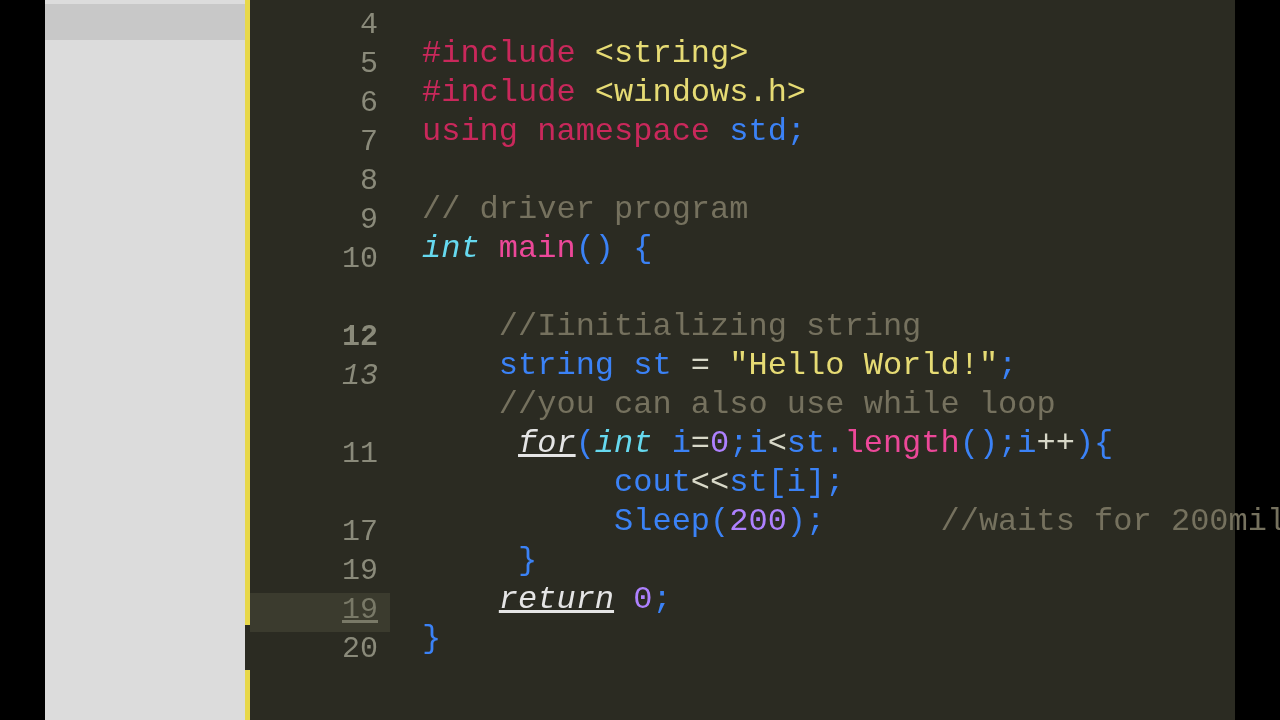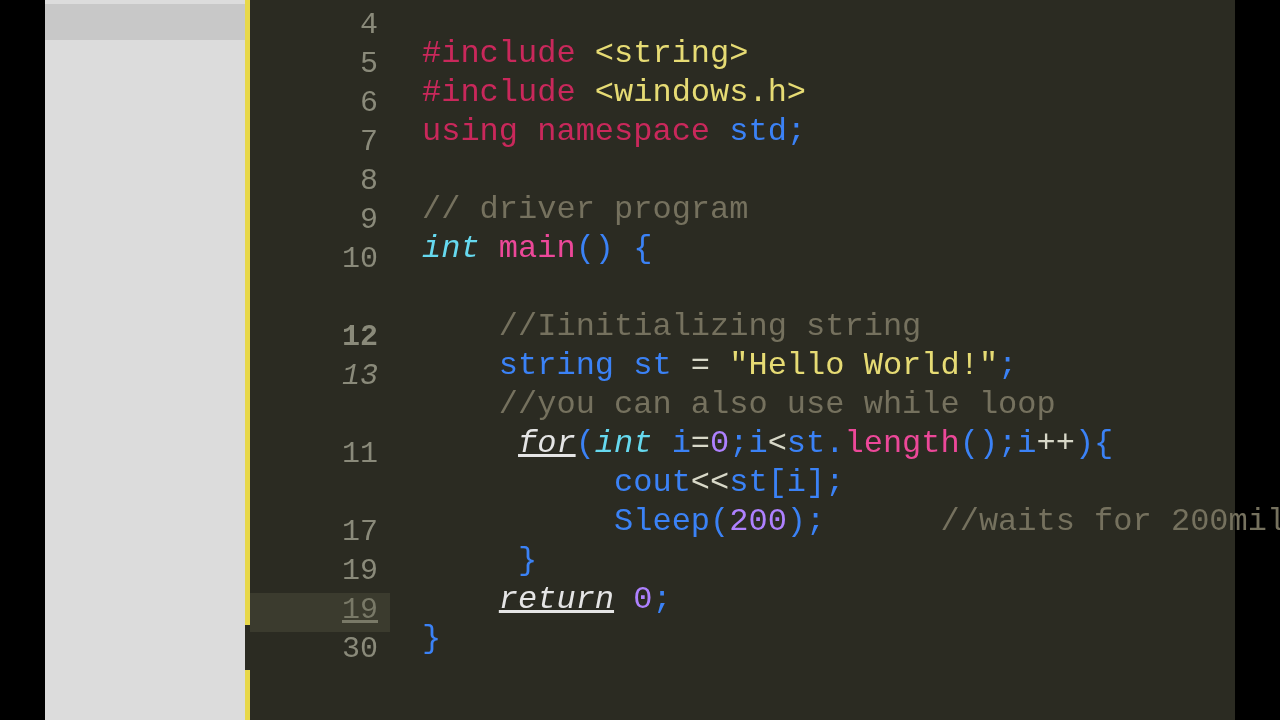--- a/index.html
+++ b/index.html
@@ -41,17 +41,17 @@
       <div class="ln" style="top: 125px;">7</div>
       <div class="ln" style="top: 164px;">8</div>
       <div class="ln" style="top: 203px;">9</div>
       <div class="ln" style="top: 242px; text-align: right;">10</div>
       <div class="ln" style="top: 320px; font-weight: bold;">12</div>
       <div class="ln" style="top: 359px; font-style: italic;">13</div>
       <div class="ln" style="top: 437px;">11</div>
       <div class="ln" style="top: 515px;">17</div>
       <div class="ln" style="top: 554px;">19</div>
       <div class="ln" style="top: 593px; text-decoration: underline;">19</div>
-      <div class="ln" style="top: 632px;">30</div>
+      <div class="ln" style="top: 632px;">20</div>
     </div>
   <div id="active" class="active-line" style="top: 593px;"></div>
   <div class="code" id="code"><div class="row" style="top: 8px; left: 32px;"><span class="pp">#include</span><span class="id"> </span><span class="str">&lt;string&gt;</span></div><div class="row" style="top: 47px; left: 32px;"><span class="pp">#include</span><span class="id"> </span><span class="str">&lt;windows.h&gt;</span></div><div class="row" style="top: 86px; left: 32px;"><span class="pp">using</span><span class="id"> </span><span class="pp">namespace</span><span class="id"> std;</span></div><div class="row" style="top: 125px; left: 32px;"><span class="id"></span></div><div class="row" style="top: 164px; left: 32px;"><span class="cmt">// driver program</span></div><div class="row" style="top: 203px; left: 32px;"><span class="type">int</span><span class="id"> </span><span class="fn">main</span><span class="id">() {</span></div><div class="row" style="top: 242px; left: 32px;"><span class="id"></span></div><div class="row" style="top: 281px; left: 32px;"><span class="id">    </span><span class="cmt">//Iinitializing string</span></div><div class="row" style="top: 320px; left: 32px;"><span class="id">    </span><span class="id">string st </span><span class="punc">= </span><span class="str">"Hello World!"</span><span class="id">;</span></div><div class="row" style="top: 359px; left: 32px;"><span class="id">    </span><span class="cmt">//you can also use while loop</span></div><div class="row" style="top: 398px; left: 32px;"><span class="id">    </span><span class="id"> </span><span class="kw">for</span><span class="id">(</span><span class="type">int</span><span class="id"> i</span><span class="punc">=</span><span class="num">0</span><span class="id">;i</span><span class="punc">&lt;</span><span class="id">st.</span><span class="fn">length</span><span class="id">();i</span><span class="punc">++</span><span class="id">){</span></div><div class="row" style="top: 437px; left: 32px;"><span class="id">        </span><span class="id">  cout</span><span class="punc">&lt;&lt;</span><span class="id">st[i];</span></div><div class="row" style="top: 476px; left: 32px;"><span class="id">        </span><span class="id">  Sleep(</span><span class="num">200</span><span class="id">);      </span><span class="cmt">//waits for 200milliseco</span></div><div class="row" style="top: 515px; left: 32px;"><span class="id">    </span><span class="id"> }</span></div><div class="row" style="top: 554px; left: 32px;"><span class="id">    </span><span class="kw">return</span><span class="id"> </span><span class="num">0</span><span class="id">;</span></div><div class="row" style="top: 593px; left: 32px;"><span class="id">}</span></div><div class="row" style="top: 632px; left: 32px;"><span class="id"></span></div><div class="row" style="top: 671px; left: 32px;"><span class="id"></span></div></div>
 </div>
 
 </body></html>

